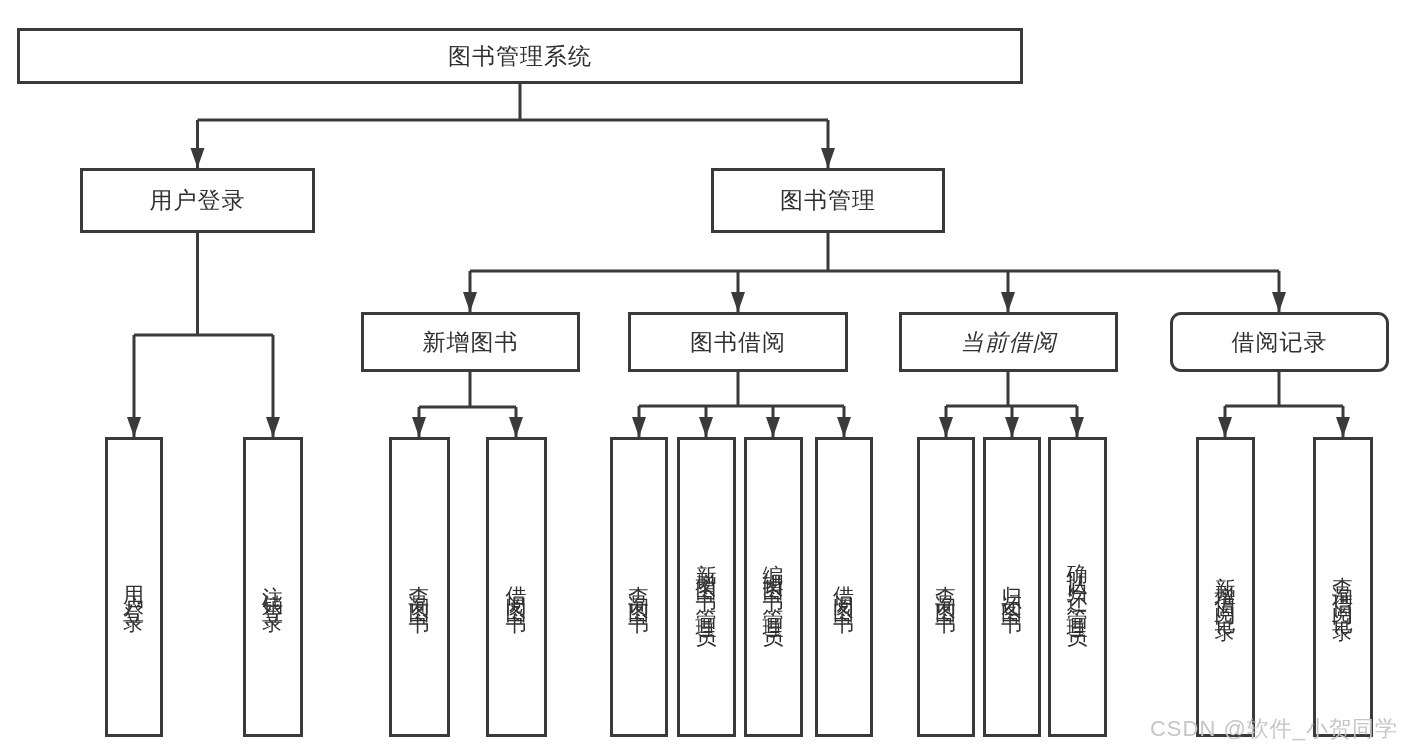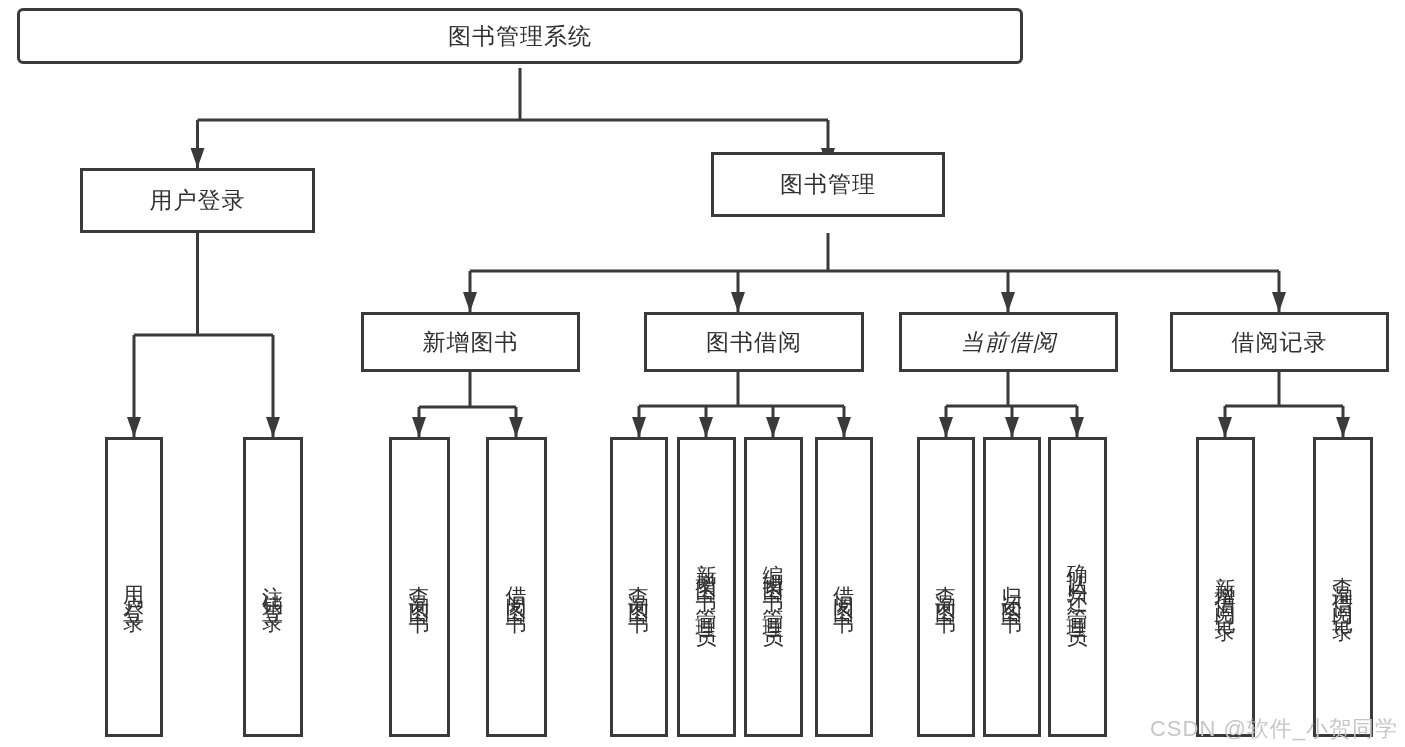--- a/index.html
+++ b/index.html
@@ -86,29 +86,29 @@
       M699 417 L713 417 L706 437 Z
       M766 417 L780 417 L773 437 Z
       M837 417 L851 417 L844 437 Z
       M939 417 L953 417 L946 437 Z
       M1005 417 L1019 417 L1012 437 Z
       M1070 417 L1084 417 L1077 437 Z
       M1218 417 L1232 417 L1225 437 Z
       M1336 417 L1350 417 L1343 437 Z"></path>
   </svg>
 
-  <div class="box hbox" style="left:17px; top:8px; width:1006px; height:56px;border-radius:6px;">图书管理系统</div>
+  <div class="box hbox" style="left:17px; top:28px; width:1006px; height:56px;">图书管理系统</div>
 
   <div class="box hbox" style="left:80px; top:168px; width:235px; height:65px;">用户登录</div>
-  <div class="box hbox" style="left:711px; top:152px; width:234px; height:65px;">图书管理</div>
+  <div class="box hbox" style="left:711px; top:168px; width:234px; height:65px;">图书管理</div>
 
   <div class="box hbox" style="left:361px; top:312px; width:219px; height:60px;">新增图书</div>
-  <div class="box hbox" style="left:644px; top:312px; width:220px; height:60px;">图书借阅</div>
+  <div class="box hbox" style="left:628px; top:312px; width:220px; height:60px;">图书借阅</div>
   <div class="box hbox" style="left:899px; top:312px; width:219px; height:60px;font-style:italic;">当前借阅</div>
-  <div class="box hbox" style="left:1170px; top:312px; width:219px; height:60px;">借阅记录</div>
+  <div class="box hbox" style="left:1170px; top:312px; width:219px; height:60px;border-radius:11px;">借阅记录</div>
 
   <div class="box" style="left:105px; top:437px; width:58px; height:300px;">
     <span class="vbox-label">用户登录</span>
   </div>
   <div class="box" style="left:243px; top:437px; width:60px; height:300px;">
     <span class="vbox-label">注销登录</span>
   </div>
 
   <div class="box" style="left:389px; top:437px; width:61px; height:300px;">
     <span class="vbox-label">查询图书</span>

